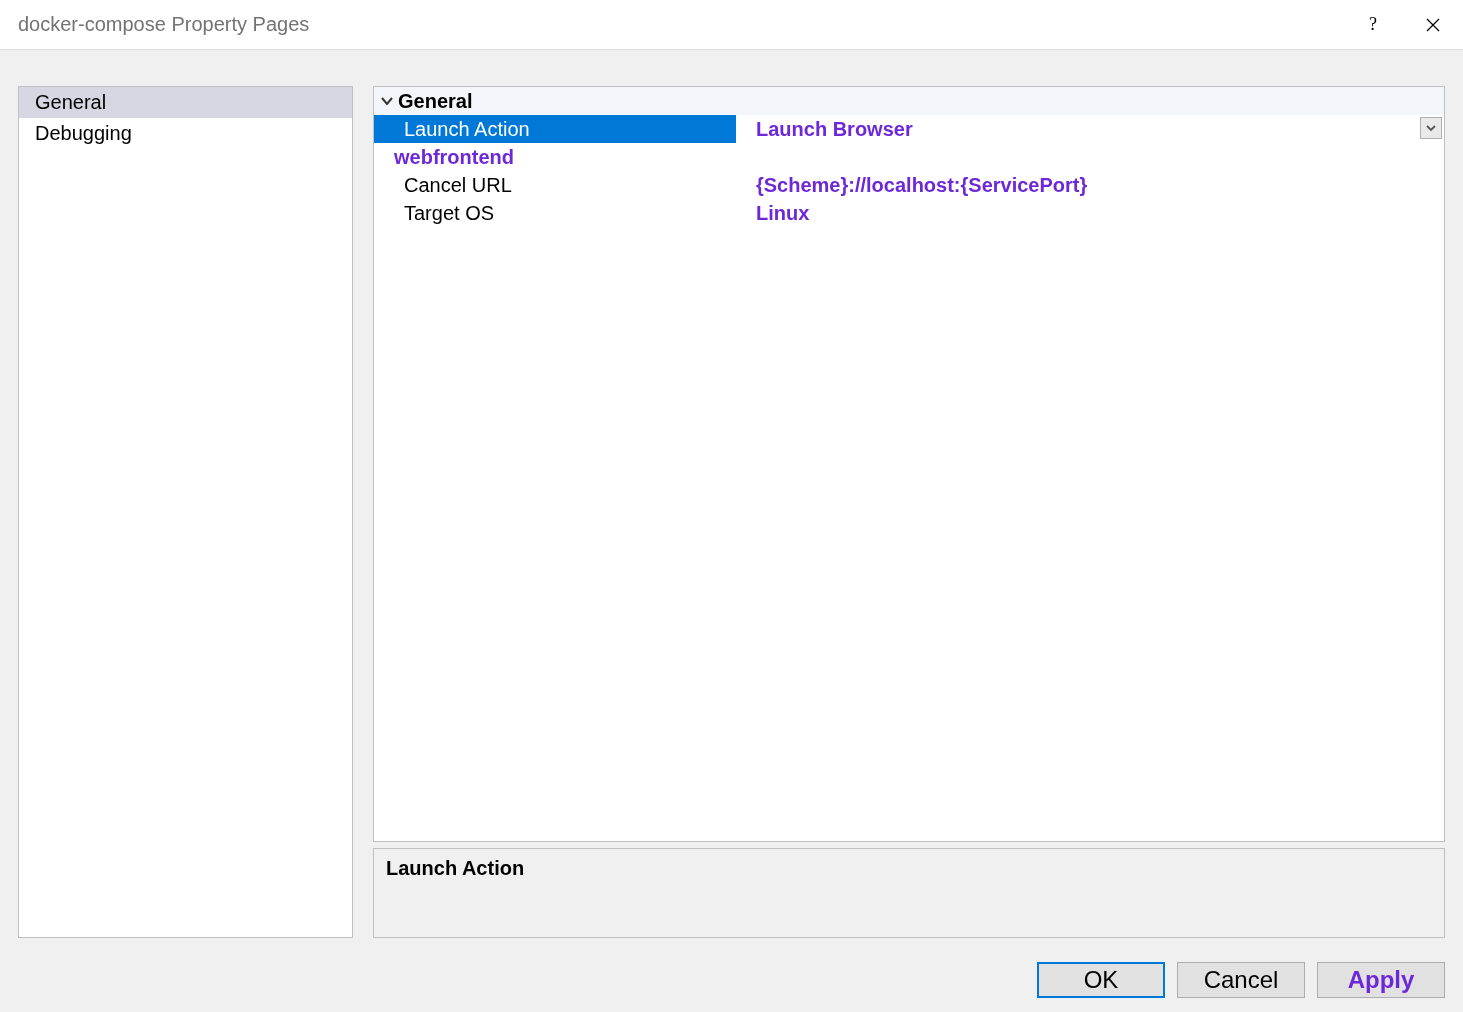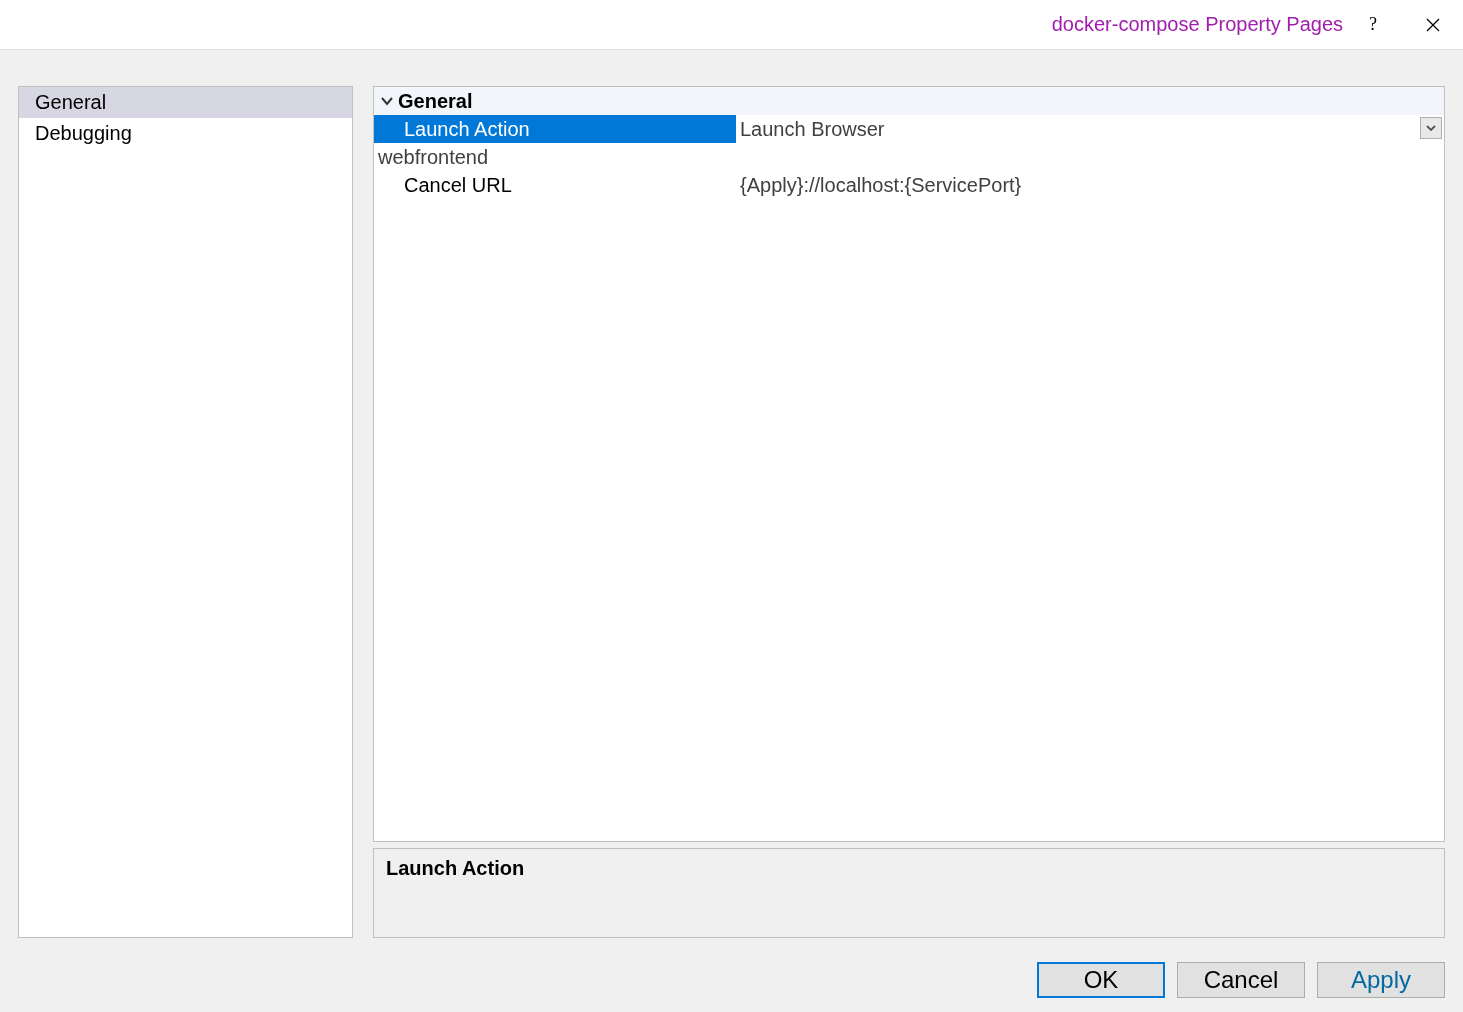--- a/index.html
+++ b/index.html
@@ -17,23 +17,22 @@
     .titlebar {
       height: 50px;
       background: #fff;
       display: flex;
       align-items: center;
       padding-left: 18px;
       border-bottom: 1px solid #ddd;
     }
     .title-text {
       font-size: 20px;
-      color: #a21caf;
-      flex: 1;
-      text-align: right;
+      color: #737373;
+      flex: 1;
     }
     .titlebar-btn {
       width: 60px;
       height: 50px;
       display: flex;
       align-items: center;
       justify-content: center;
       cursor: pointer;
       font-size: 18px;
       color: #000;
@@ -129,25 +128,25 @@
       display: flex;
       align-items: center;
     }
     .prop-row.selected .prop-label {
       background: #0078d7;
       color: #fff;
     }
     .prop-value {
       flex: 1;
       font-size: 20px;
-      font-weight: 400;
-      color: #404040;
-      display: flex;
-      align-items: center;
-      padding-left: 4px;
+      font-weight: 700;
+      color: #6d28d9;
+      display: flex;
+      align-items: center;
+      padding-left: 20px;
       position: relative;
     }
     .dropdown-btn {
       width: 22px;
       height: 22px;
       background: #e9e9e9;
       border: 1px solid #b0b0b0;
       position: absolute;
       right: 2px;
       top: 2px;
@@ -188,22 +187,23 @@
       border: 1px solid #adadad;
       cursor: pointer;
       display: flex;
       align-items: center;
       justify-content: center;
     }
     .btn.default {
       border: 2px solid #0078d7;
     }
     .btn.disabled {
-      color: #0369a1;
+      color: #6d28d9;
       cursor: default;
+      font-weight: bold;
     }
   </style>
 </head>
 <body>
 
 <div class="titlebar">
   <div class="title-text">docker-compose Property Pages</div>
   <div class="titlebar-btn help">?</div>
   <div class="titlebar-btn close">
     <svg viewBox="0 0 14 14">
@@ -245,24 +245,30 @@
 
         <div class="prop-row">
           <div class="prop-value">
             <span>webfrontend</span>
           </div>
         </div>
 
         <div class="prop-row">
           <div class="prop-label">Cancel URL</div>
           <div class="prop-value">
-            <span>{Apply}://localhost:{ServicePort}</span>
-          </div>
-        </div>
-
+            <span>{Scheme}://localhost:{ServicePort}</span>
+          </div>
+        </div>
+
+        <div class="prop-row">
+          <div class="prop-label">Target OS</div>
+          <div class="prop-value">
+            <span>Linux</span>
+          </div>
+        </div>
       </div>
 
       <div class="desc-panel">
         <div class="desc-title">Launch Action</div>
       </div>
     </div>
   </div>
 
   <div class="button-bar">
     <div class="btn default">OK</div>

